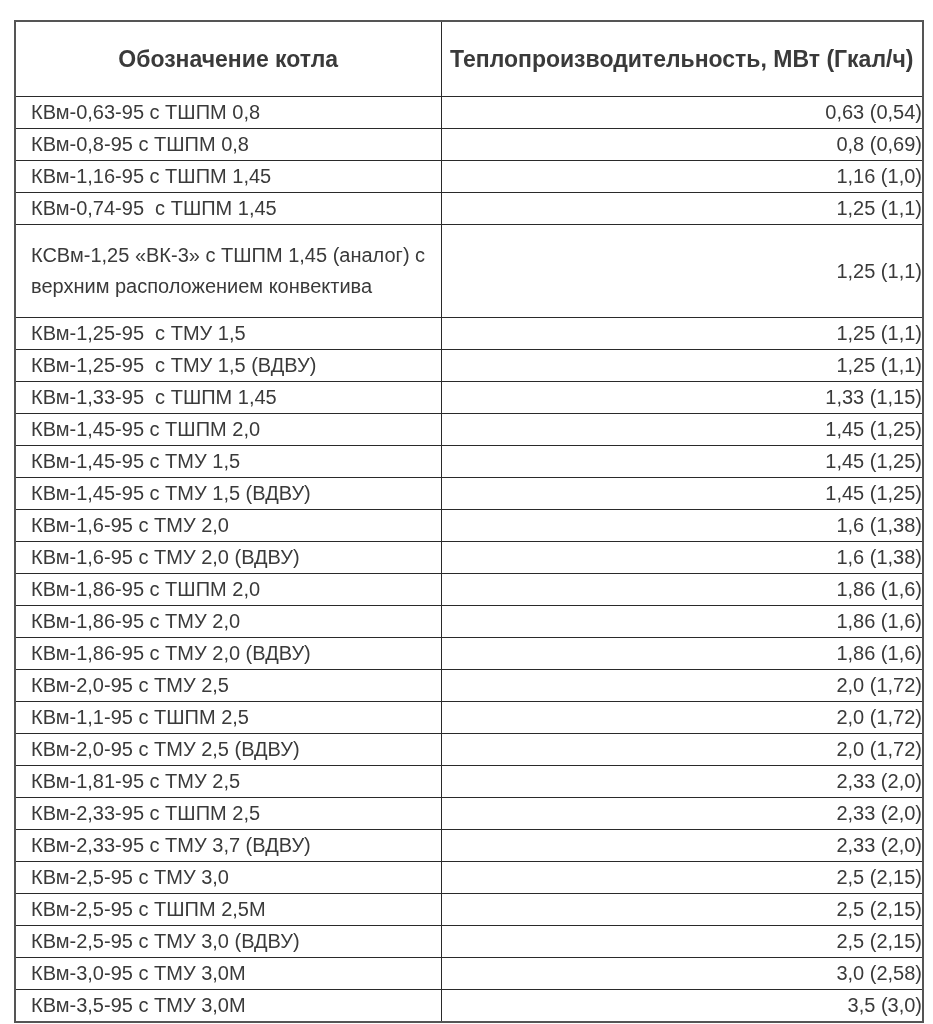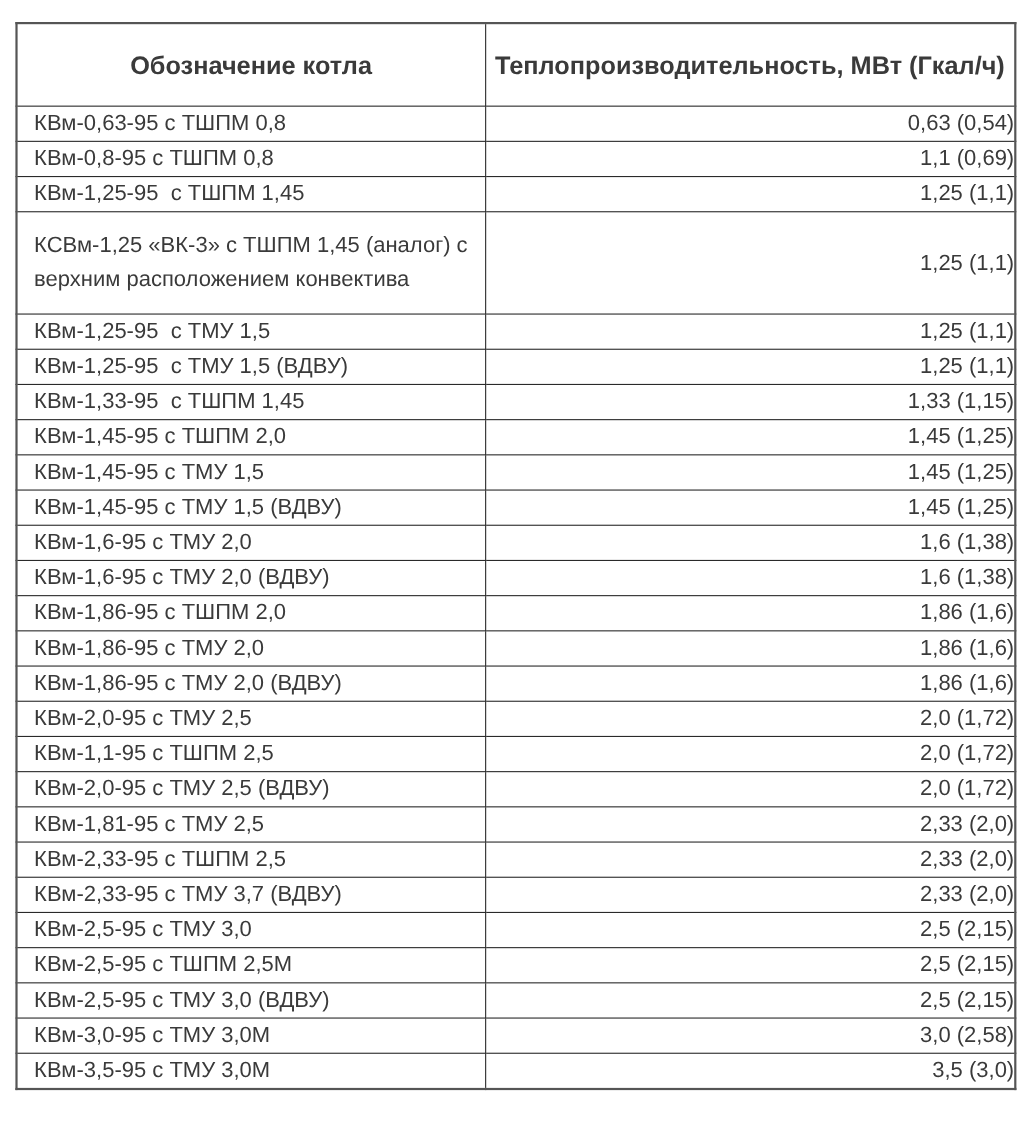--- a/index.html
+++ b/index.html
@@ -73,24 +73,28 @@
       <th>Теплопроизводительность, МВт (Гкал/ч)</th>
     </tr>
   </thead>
   <tbody>
     <tr>
         <td class="name">КВм-0,63-95 с ТШПМ 0,8</td>
         <td class="val">0,63 (0,54)</td>
       </tr>
     <tr>
         <td class="name">КВм-0,8-95 с ТШПМ 0,8</td>
-        <td class="val">1,1 (0,69)</td>
+        <td class="val">0,8 (0,69)</td>
       </tr>
     <tr>
-        <td class="name">КВм-1,25-95  с ТШПМ 1,45</td>
+        <td class="name">КВм-1,16-95 с ТШПМ 1,45</td>
+        <td class="val">1,16 (1,0)</td>
+      </tr>
+    <tr>
+        <td class="name">КВм-0,74-95  с ТШПМ 1,45</td>
         <td class="val">1,25 (1,1)</td>
       </tr>
     <tr class="tall">
         <td class="name multi">КСВм-1,25 «ВК-3» с ТШПМ 1,45 (аналог) с верхним расположением конвектива</td>
         <td class="val">1,25 (1,1)</td>
       </tr>
     <tr>
         <td class="name">КВм-1,25-95  с ТМУ 1,5</td>
         <td class="val">1,25 (1,1)</td>
       </tr>

